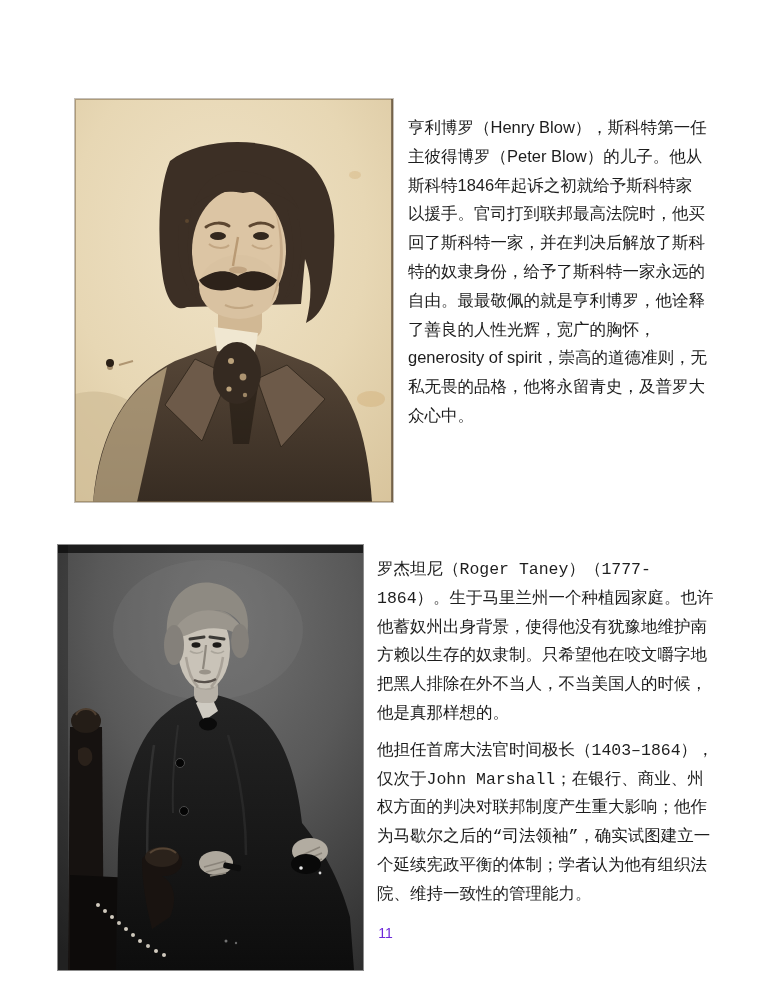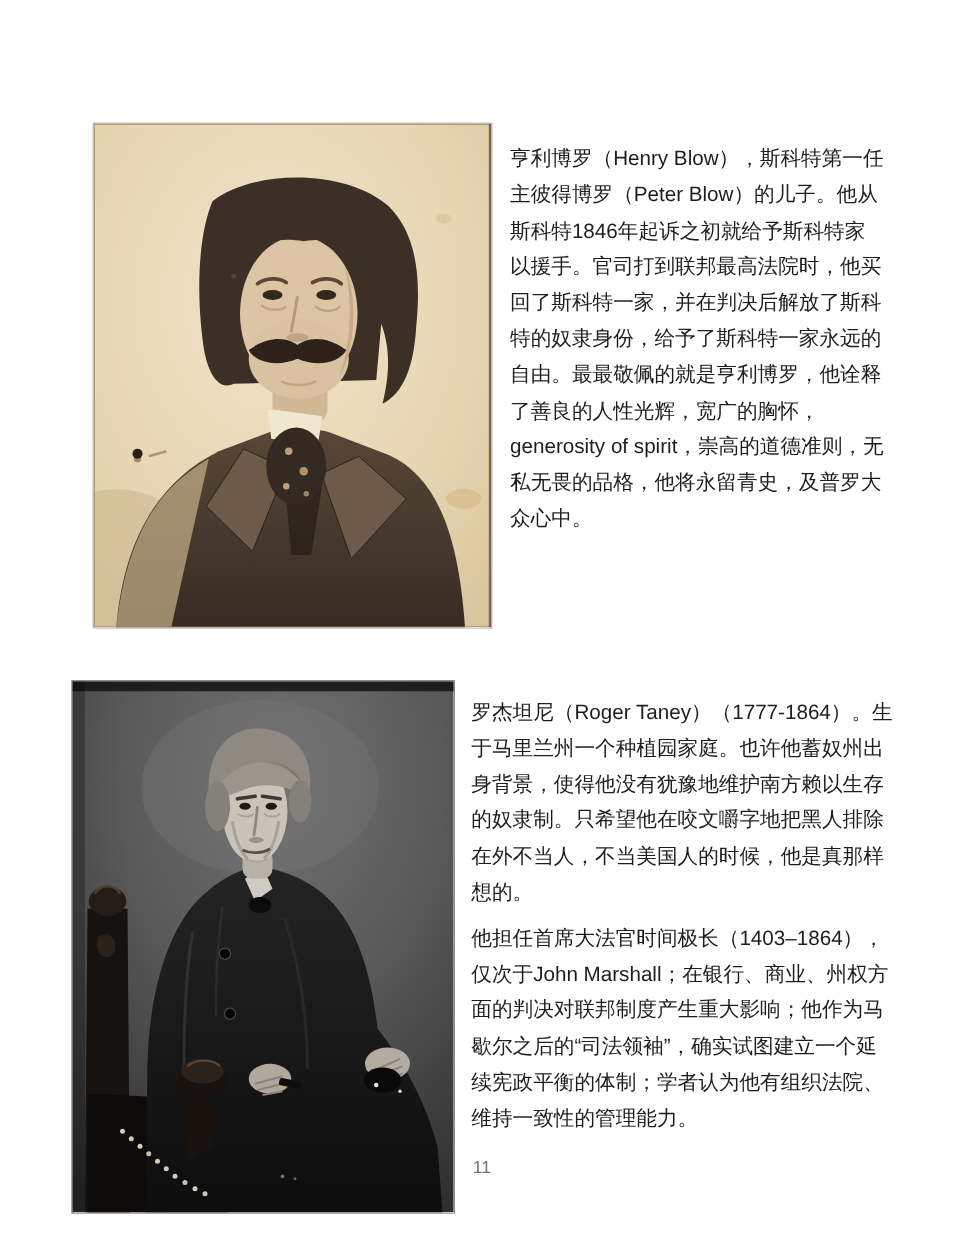--- a/index.html
+++ b/index.html
@@ -13,24 +13,24 @@
   }
   figure{margin:0;padding:0;}
   .photo{position:absolute;box-shadow:0 0 0 1px rgba(90,75,55,0.35);}
   .photo svg{display:block;}
   .photo-1{left:75px;top:99px;width:318px;height:403px;}
   .photo-2{left:58px;top:545px;width:305px;height:425px;box-shadow:0 0 0 1px rgba(0,0,0,0.45);}
   .text-block{position:absolute;font-size:16.5px;line-height:28.8px;}
   .text-block p{margin:0;}
   .text-block p + p{margin-top:8px;}
   .tb-1{left:408px;top:113px;width:300px;}
-  .tb-2{left:377px;top:556px;width:340px;}
+  .tb-2{left:377px;top:556px;width:340px;font-family:Liberation Mono, monospace;}
   .page-number{
     position:absolute;left:0;right:0;top:925px;
-    text-align:center;font-size:14px;color:#737373;
+    text-align:center;font-size:14px;color:#6d28d9;
   }
 </style>
 </head>
 <body>
 
 <div class="page">
 
   <figure class="photo photo-1" aria-label="Henry Blow">
     <svg width="318" height="403" viewBox="0 0 318 403">
       <defs>

